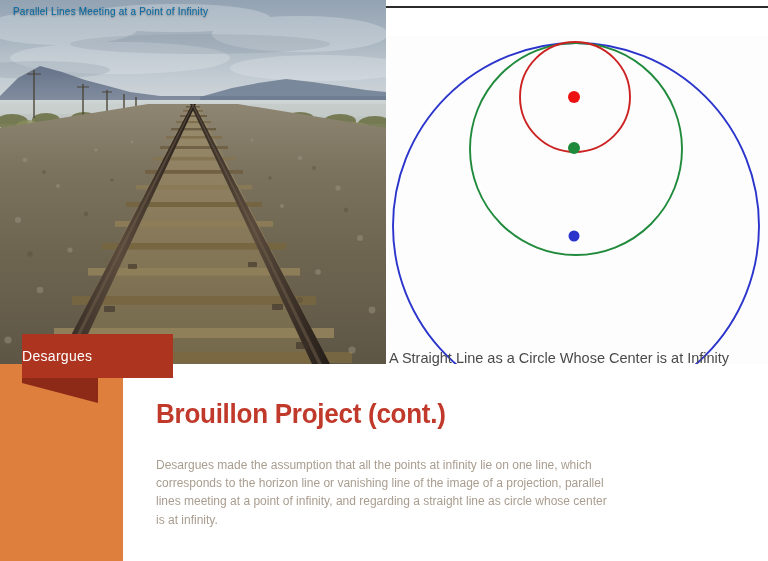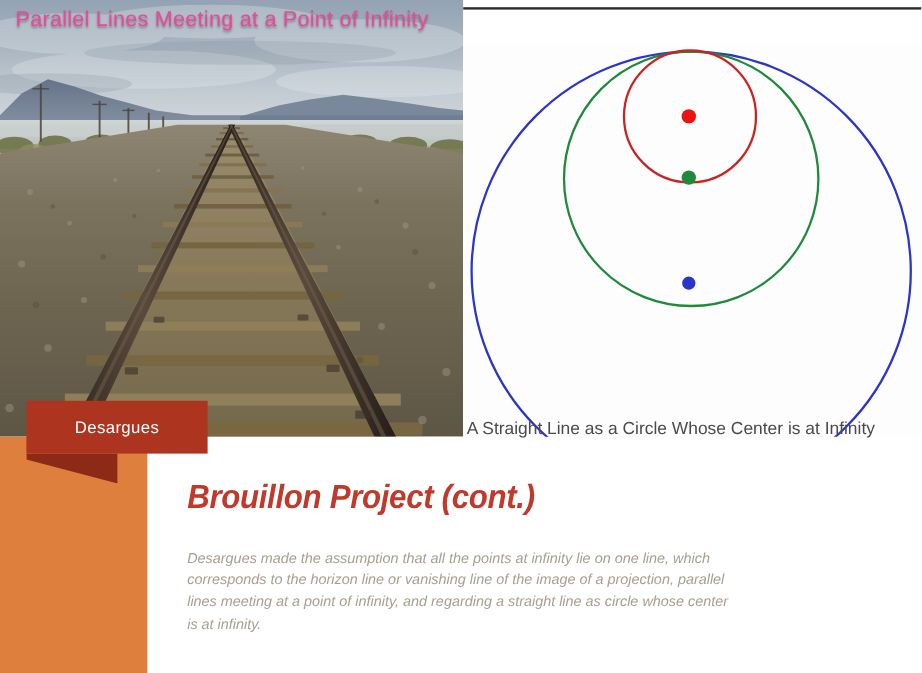--- a/index.html
+++ b/index.html
@@ -28,22 +28,22 @@
     height: 364px;
     overflow: hidden;
   }
   #photo-svg { display: block; width: 386px; height: 364px; }
 
   #photo-title {
     position: absolute;
     left: 13px;
     top: 6px;
     width: 360px;
-    color: #ec4899;
-    font-size: 18px;
+    color: #0369a1;
+    font-size: 10px;
     font-weight: 400;
     letter-spacing: .2px;
     line-height: 1.2;
     text-shadow: 0 1px 2px rgba(0,0,0,.35);
     z-index: 6;
     white-space: nowrap;
   }
 
   
   #diagram-panel {
@@ -96,21 +96,21 @@
   #ribbon {
     position: absolute;
     left: 22px;
     top: 334px;
     width: 151px;
     height: 44px;
     background: #ad3520;
     z-index: 7;
     display: flex;
     align-items: center;
-    justify-content: center;
+    justify-content: flex-start;
   }
   #ribbon-label {
     color: #ffffff;
     font-size: 14px;
     font-weight: 400;
     letter-spacing: .3px;
   }
   #ribbon-fold {
     position: absolute;
     left: 22px;
@@ -121,21 +121,20 @@
   }
 
   
   #content {
     position: absolute;
     left: 123px;
     top: 364px;
     right: 0;
     bottom: 0;
     background: #ffffff;
-    font-style: italic;
   }
   #heading {
     position: absolute;
     left: 33px;
     top: 34px;
     color: #c0392b;
     font-size: 28px;
     font-weight: 700;
     letter-spacing: -.3px;
     font-family: "Liberation Sans Narrow", "Liberation Sans", sans-serif;

